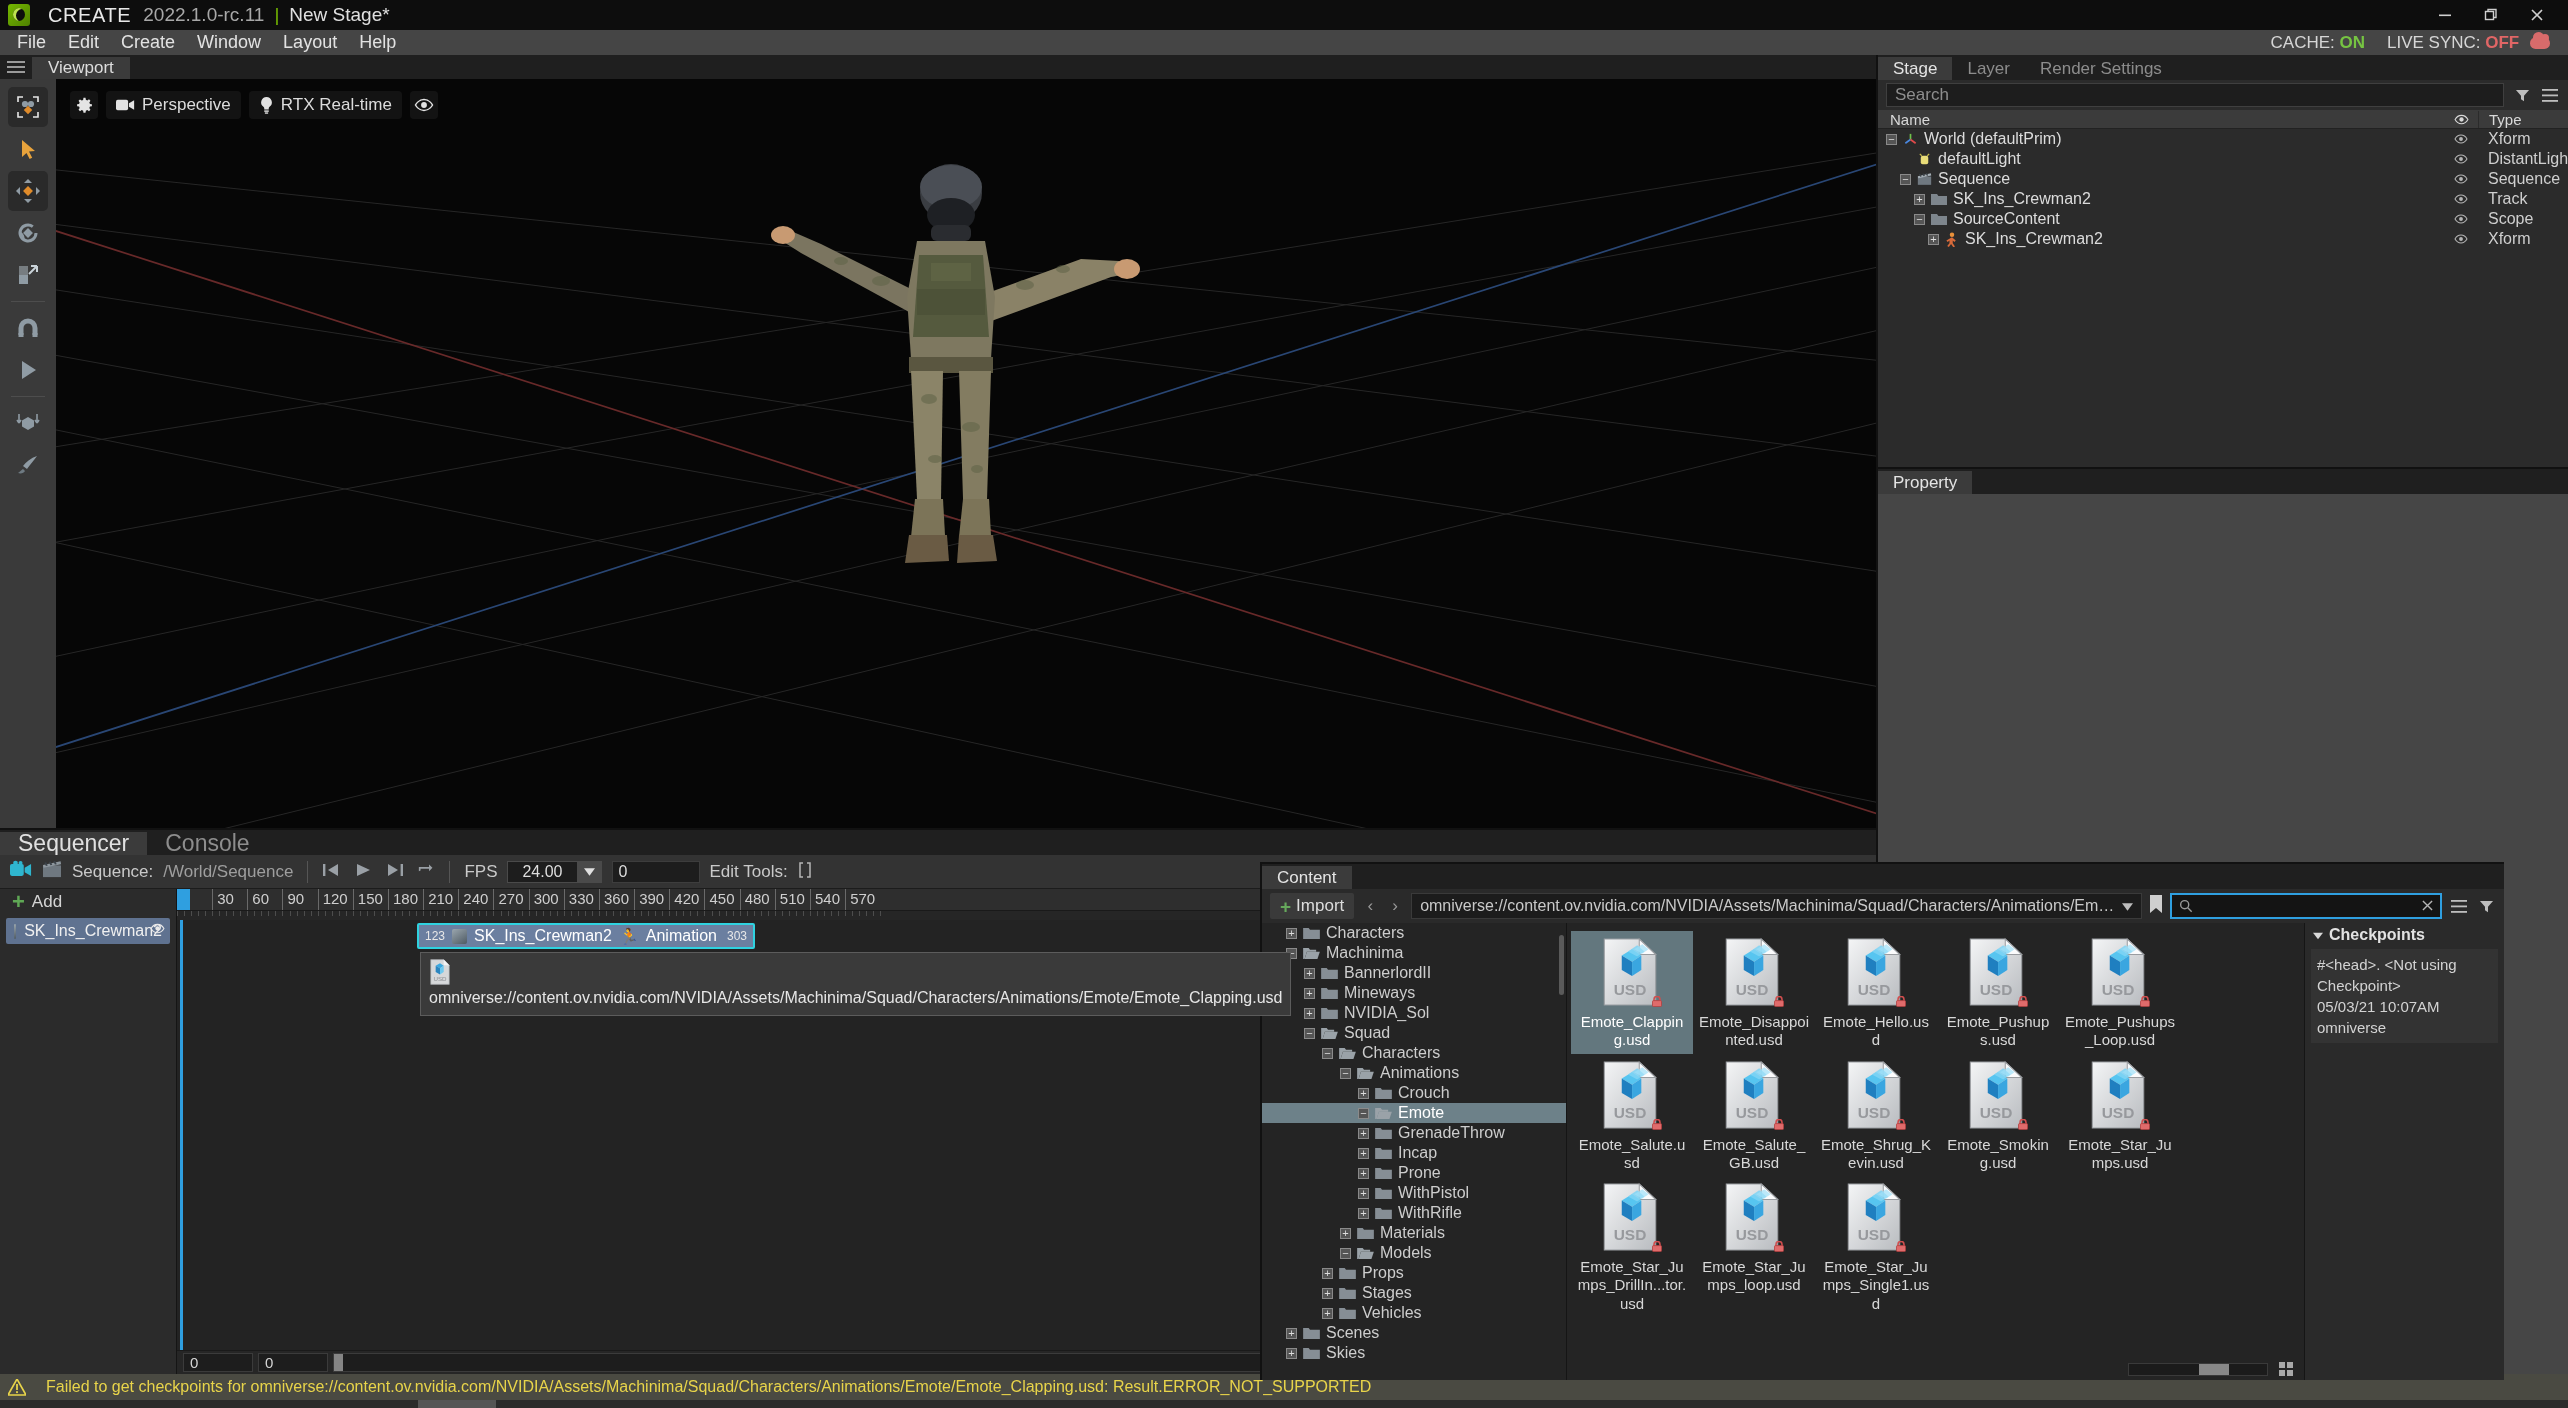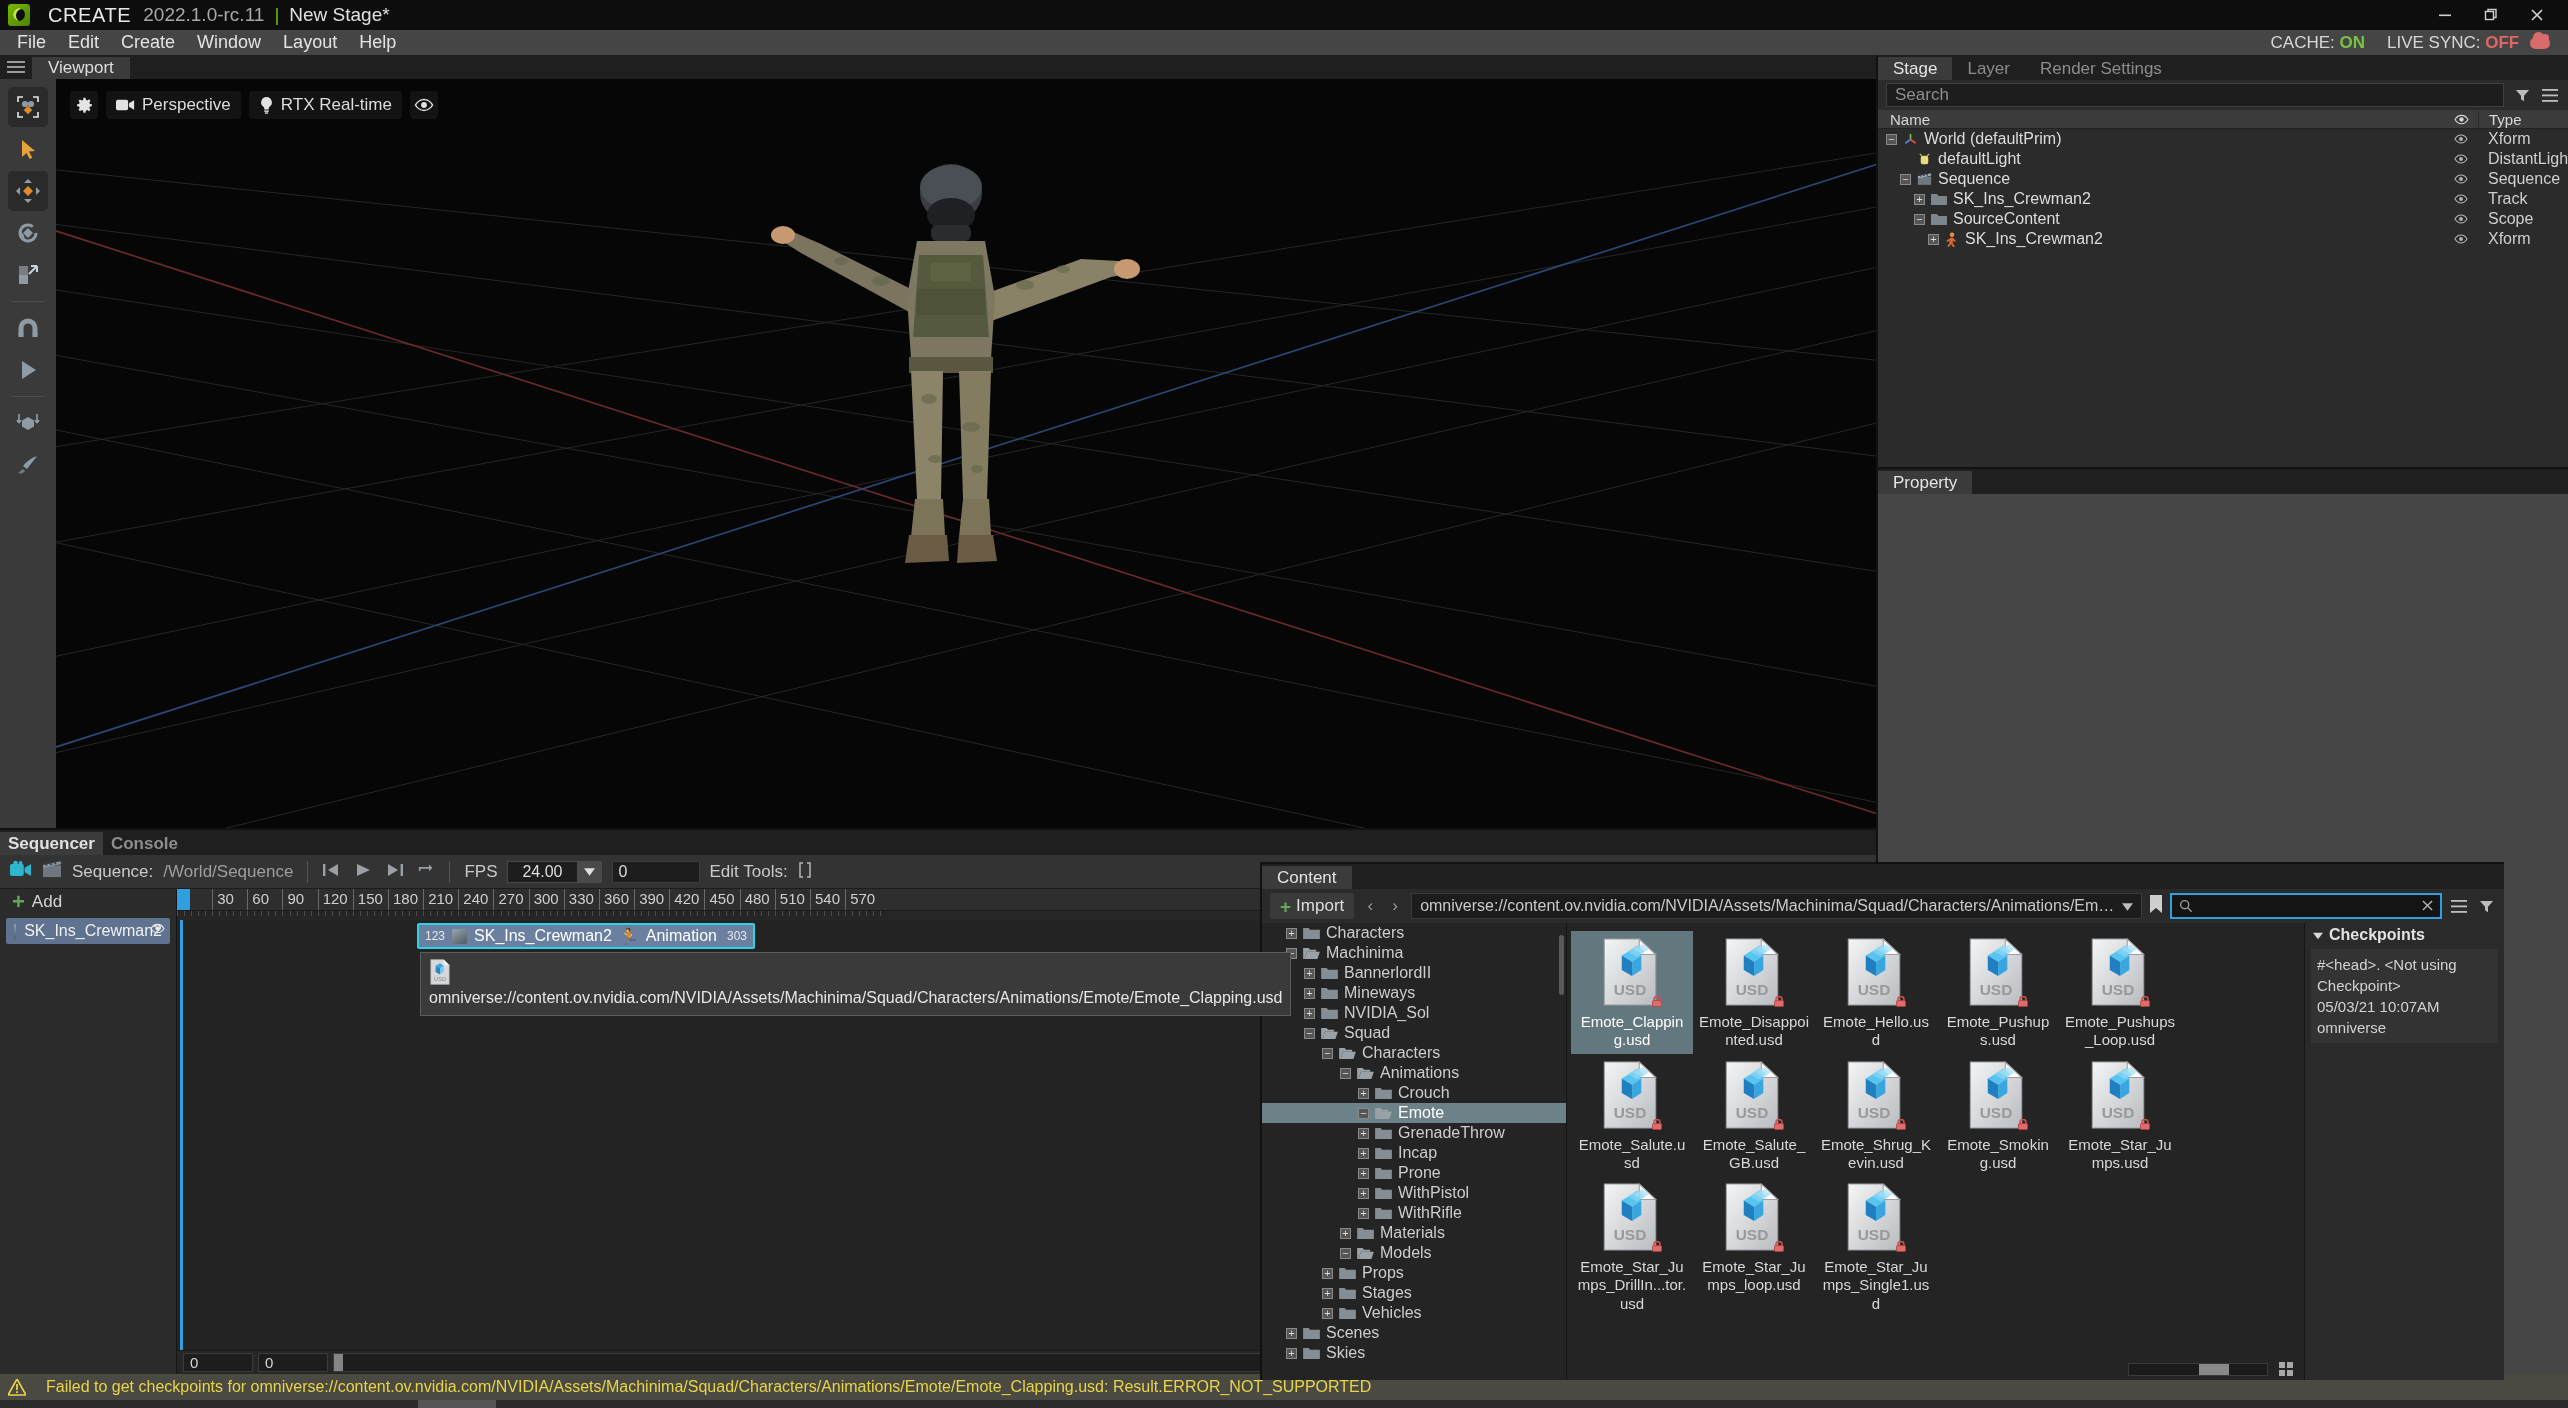--- a/index.html
+++ b/index.html
@@ -57,21 +57,21 @@
 
   .viewport { position:relative; flex:1 1 auto; background:#070707; overflow:hidden; }
   .vp-canvas { position:absolute; inset:0; }
   .vp-toolrow { position:absolute; left:14px; top:12px; display:flex; gap:8px; z-index:5; }
   .vp-btn { background:rgba(22,22,22,.85); border-radius:4px; height:28px; display:flex; align-items:center; gap:7px; padding:0 10px; color:#dcdcdc; font-size:17px; }
   .vp-btn.sq { width:28px; padding:0; justify-content:center; }
 
   
   .seq-panel { flex:0 0 546px; background:#222; display:flex; flex-direction:column; border-top:2px solid #111; }
   .seq-tabs { height:25px; background:#1f1f1f; display:flex; align-items:flex-end; flex:0 0 25px; }
-  .seq-tab { height:23px; padding:0 8px; font-size:17px; display:flex; align-items:center; background:#3b3b3b; color:#e0e0e0;font-weight:bold; }
+  .seq-tab { height:23px; padding:0 18px; font-size:23px; display:flex; align-items:center; background:#3b3b3b; color:#e0e0e0; }
   .seq-tab.inactive { background:transparent; color:#8d8d8d; }
   .seq-toolbar { height:34px; background:#333; display:flex; align-items:center; gap:10px; padding:0 10px; flex:0 0 34px; border-bottom:1px solid #1c1c1c;}
   .seq-lbl { font-size:17px; color:#c9c9c9; }
   .seq-path { font-size:17px; color:#9e9e9e; }
   .tbar-sep { width:1px; height:22px; background:#555; margin:0 4px; }
   .transport { display:flex; align-items:center; gap:14px; }
   .fps-box { background:#1d1d1d; border:1px solid #4a4a4a; height:22px; display:flex; align-items:center; padding:0 14px; font-size:16px; color:#ddd; }
   .fps-drop { background:#4a4a4a; height:22px; width:24px; display:flex; align-items:center; justify-content:center; }
   .frame-box { background:#1d1d1d; border:1px solid #3d3d3d; height:22px; width:88px; display:flex; align-items:center; padding:0 6px; font-size:16px; color:#ddd; }
   .rec-dot { width:13px; height:13px; border-radius:50%; background:#d34e4e; }

